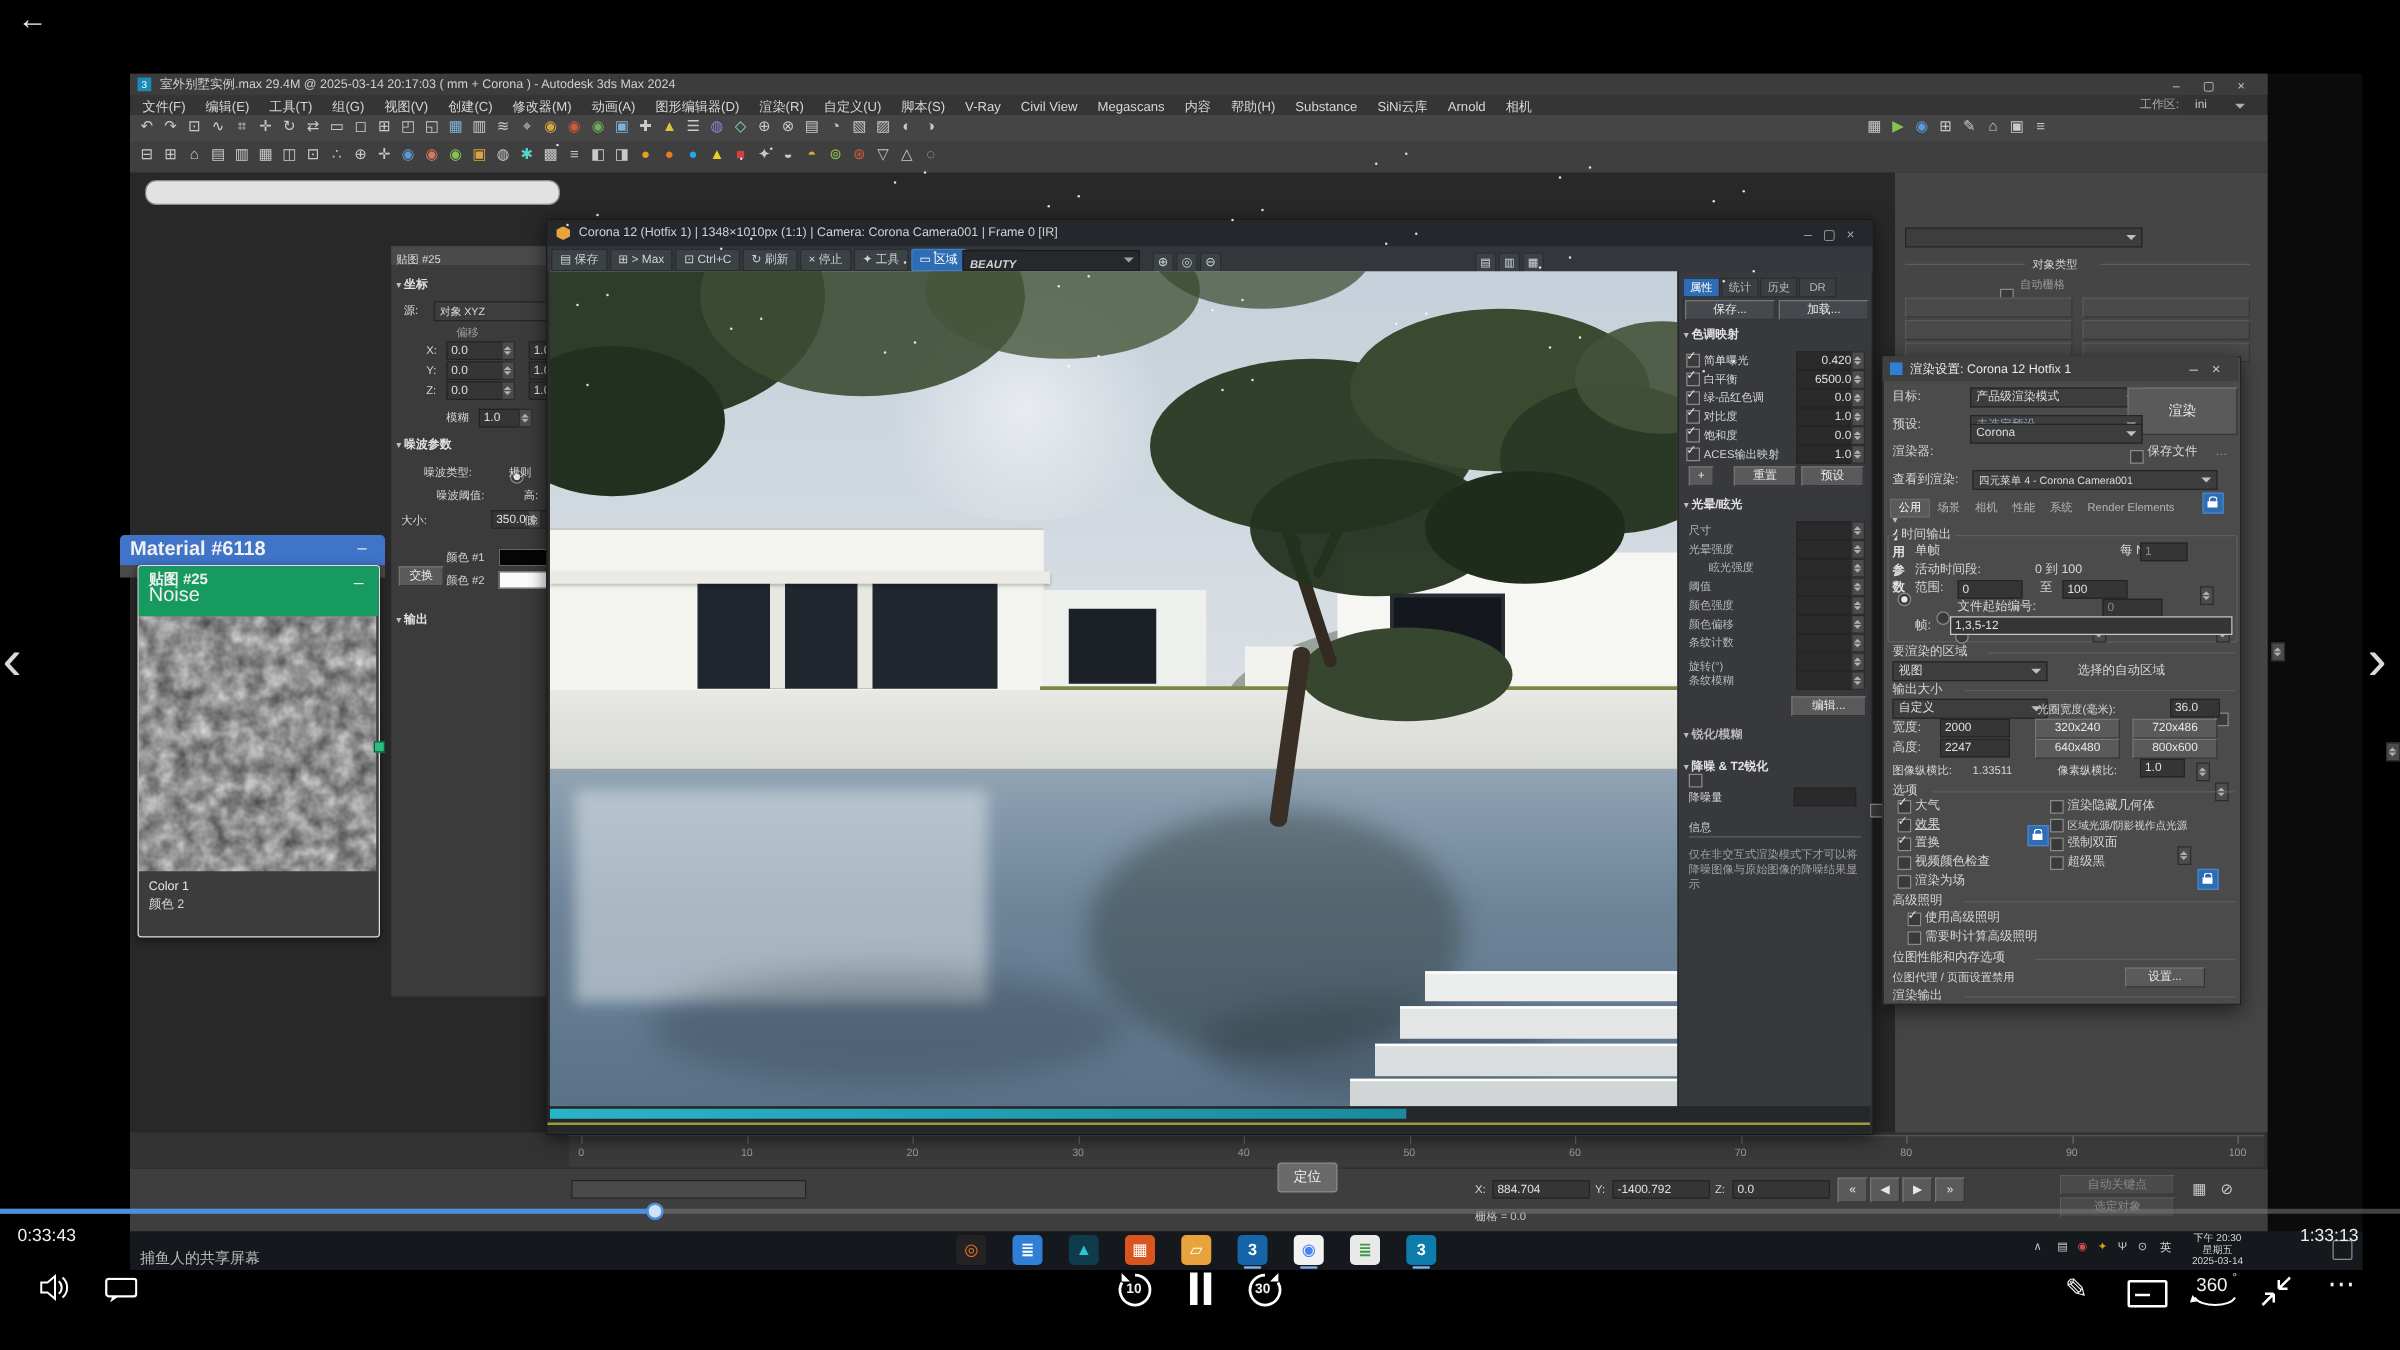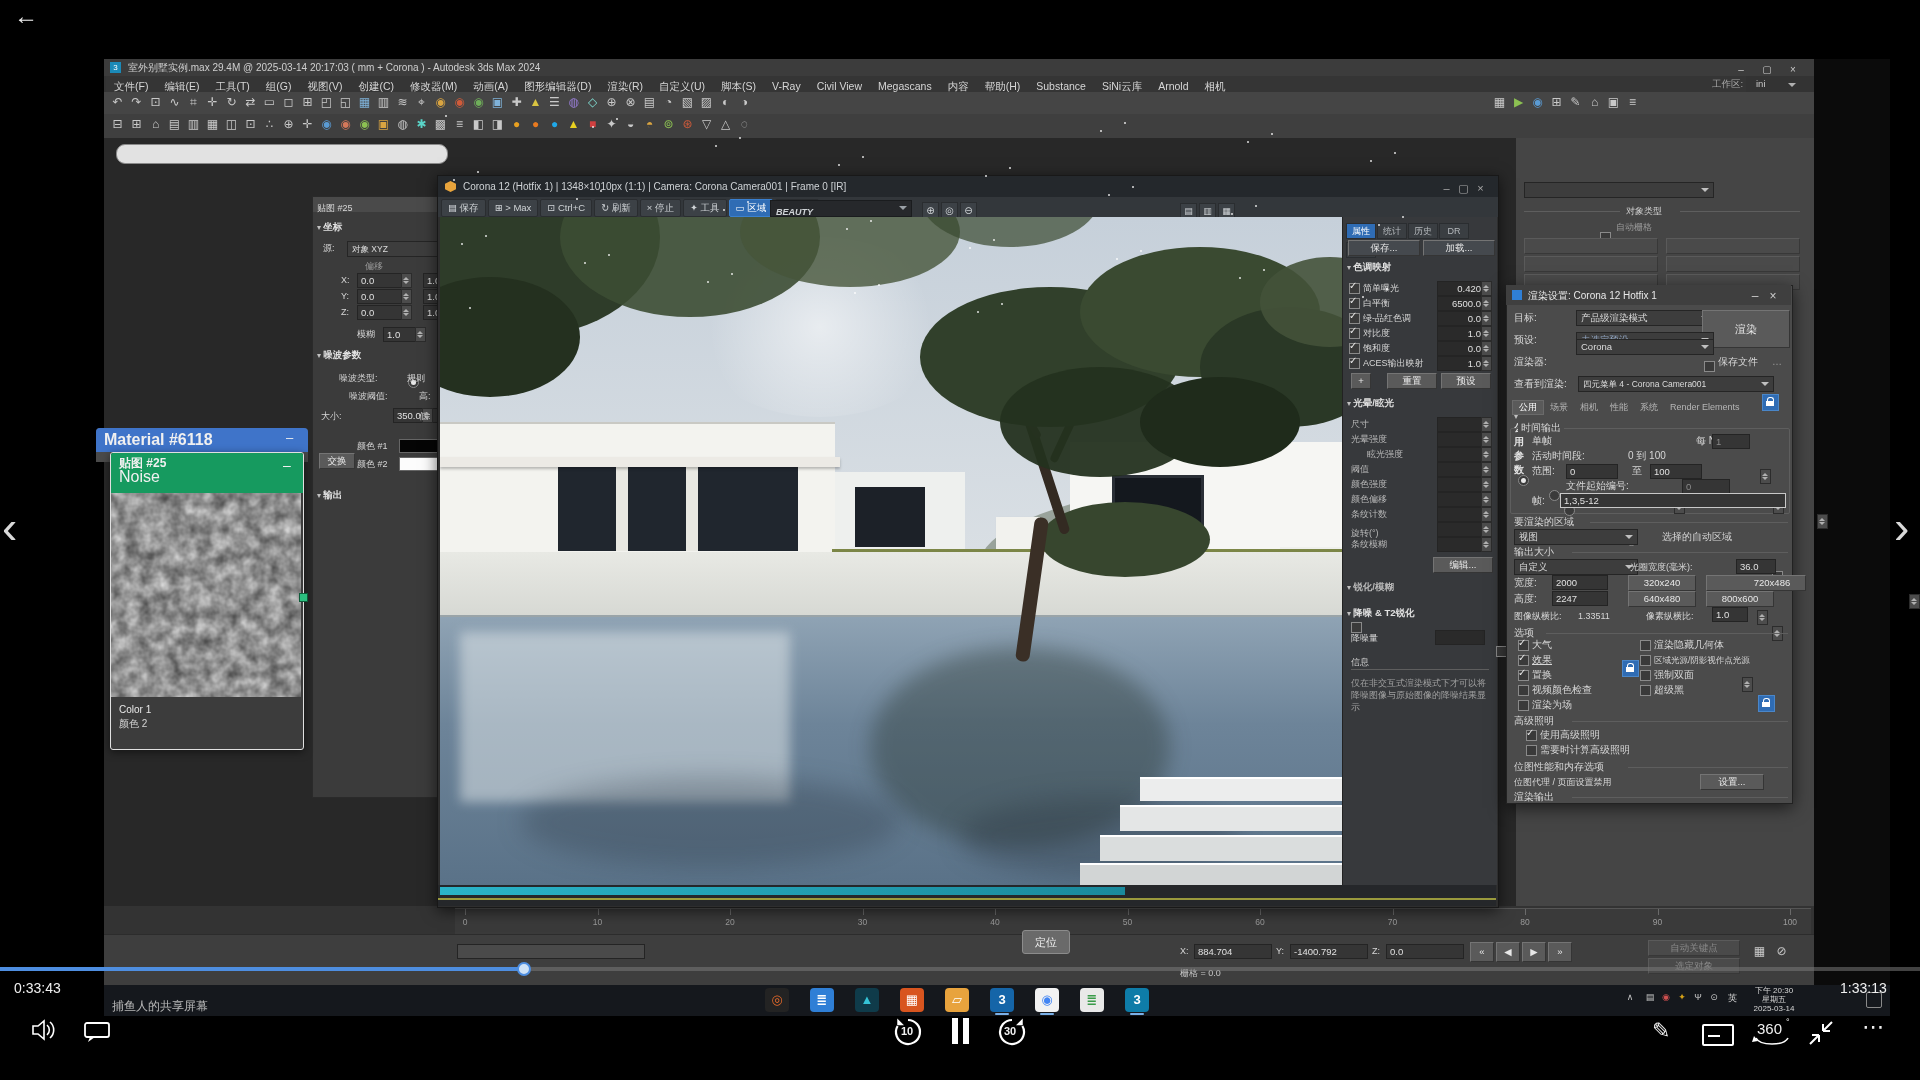--- a/index.html
+++ b/index.html
@@ -419,21 +419,21 @@
     <div class="abs fld" style="left:1736px;top:559px;width:32px;"><span>36.0</span></div>
     <span class="sp abs" style="left:1770px;top:559px;"></span>
     <div class="abs t" style="left:1514px;top:576px;">宽度:</div>
     <div class="abs fld" style="left:1552px;top:575px;width:48px;"><span>2000</span></div>
     <span class="sp abs" style="left:1602px;top:575px;"></span>
     <div class="abs t" style="left:1514px;top:592px;">高度:</div>
     <div class="abs fld" style="left:1552px;top:591px;width:48px;"><span>2247</span></div>
     <span class="sp abs" style="left:1602px;top:591px;"></span>
     <div id="res-buttons">
         <div class="b3" style="position: absolute; left: 1628px; top: 575px; width: 66px;">320x240</div>
-        <div class="b3" style="position: absolute; left: 1706px; top: 575px; width: 66px; padding-left: 32px;">720x486</div>
+        <div class="b3" style="position: absolute; left: 1706px; top: 575px; width: 66px;">720x486</div>
         <div class="b3" style="position: absolute; left: 1628px; top: 591px; width: 66px;">640x480</div>
         <div class="b3" style="position: absolute; left: 1706px; top: 591px; width: 66px;">800x600</div>
       </div>
     <div class="abs t t9" style="left:1514px;top:609px;">图像纵横比:</div>
     <div class="abs t t9" style="left:1578px;top:609px;">1.33511</div>
     <div class="abs lockbtn" style="left:1622px;top:607px;"></div>
     <div class="abs t t9" style="left:1646px;top:609px;">像素纵横比:</div>
     <div class="abs fld" style="left:1712px;top:607px;width:28px;"><span>1.0</span></div>
     <span class="sp abs" style="left:1742px;top:607px;"></span>
     <div class="abs lockbtn" style="left:1758px;top:607px;"></div>

